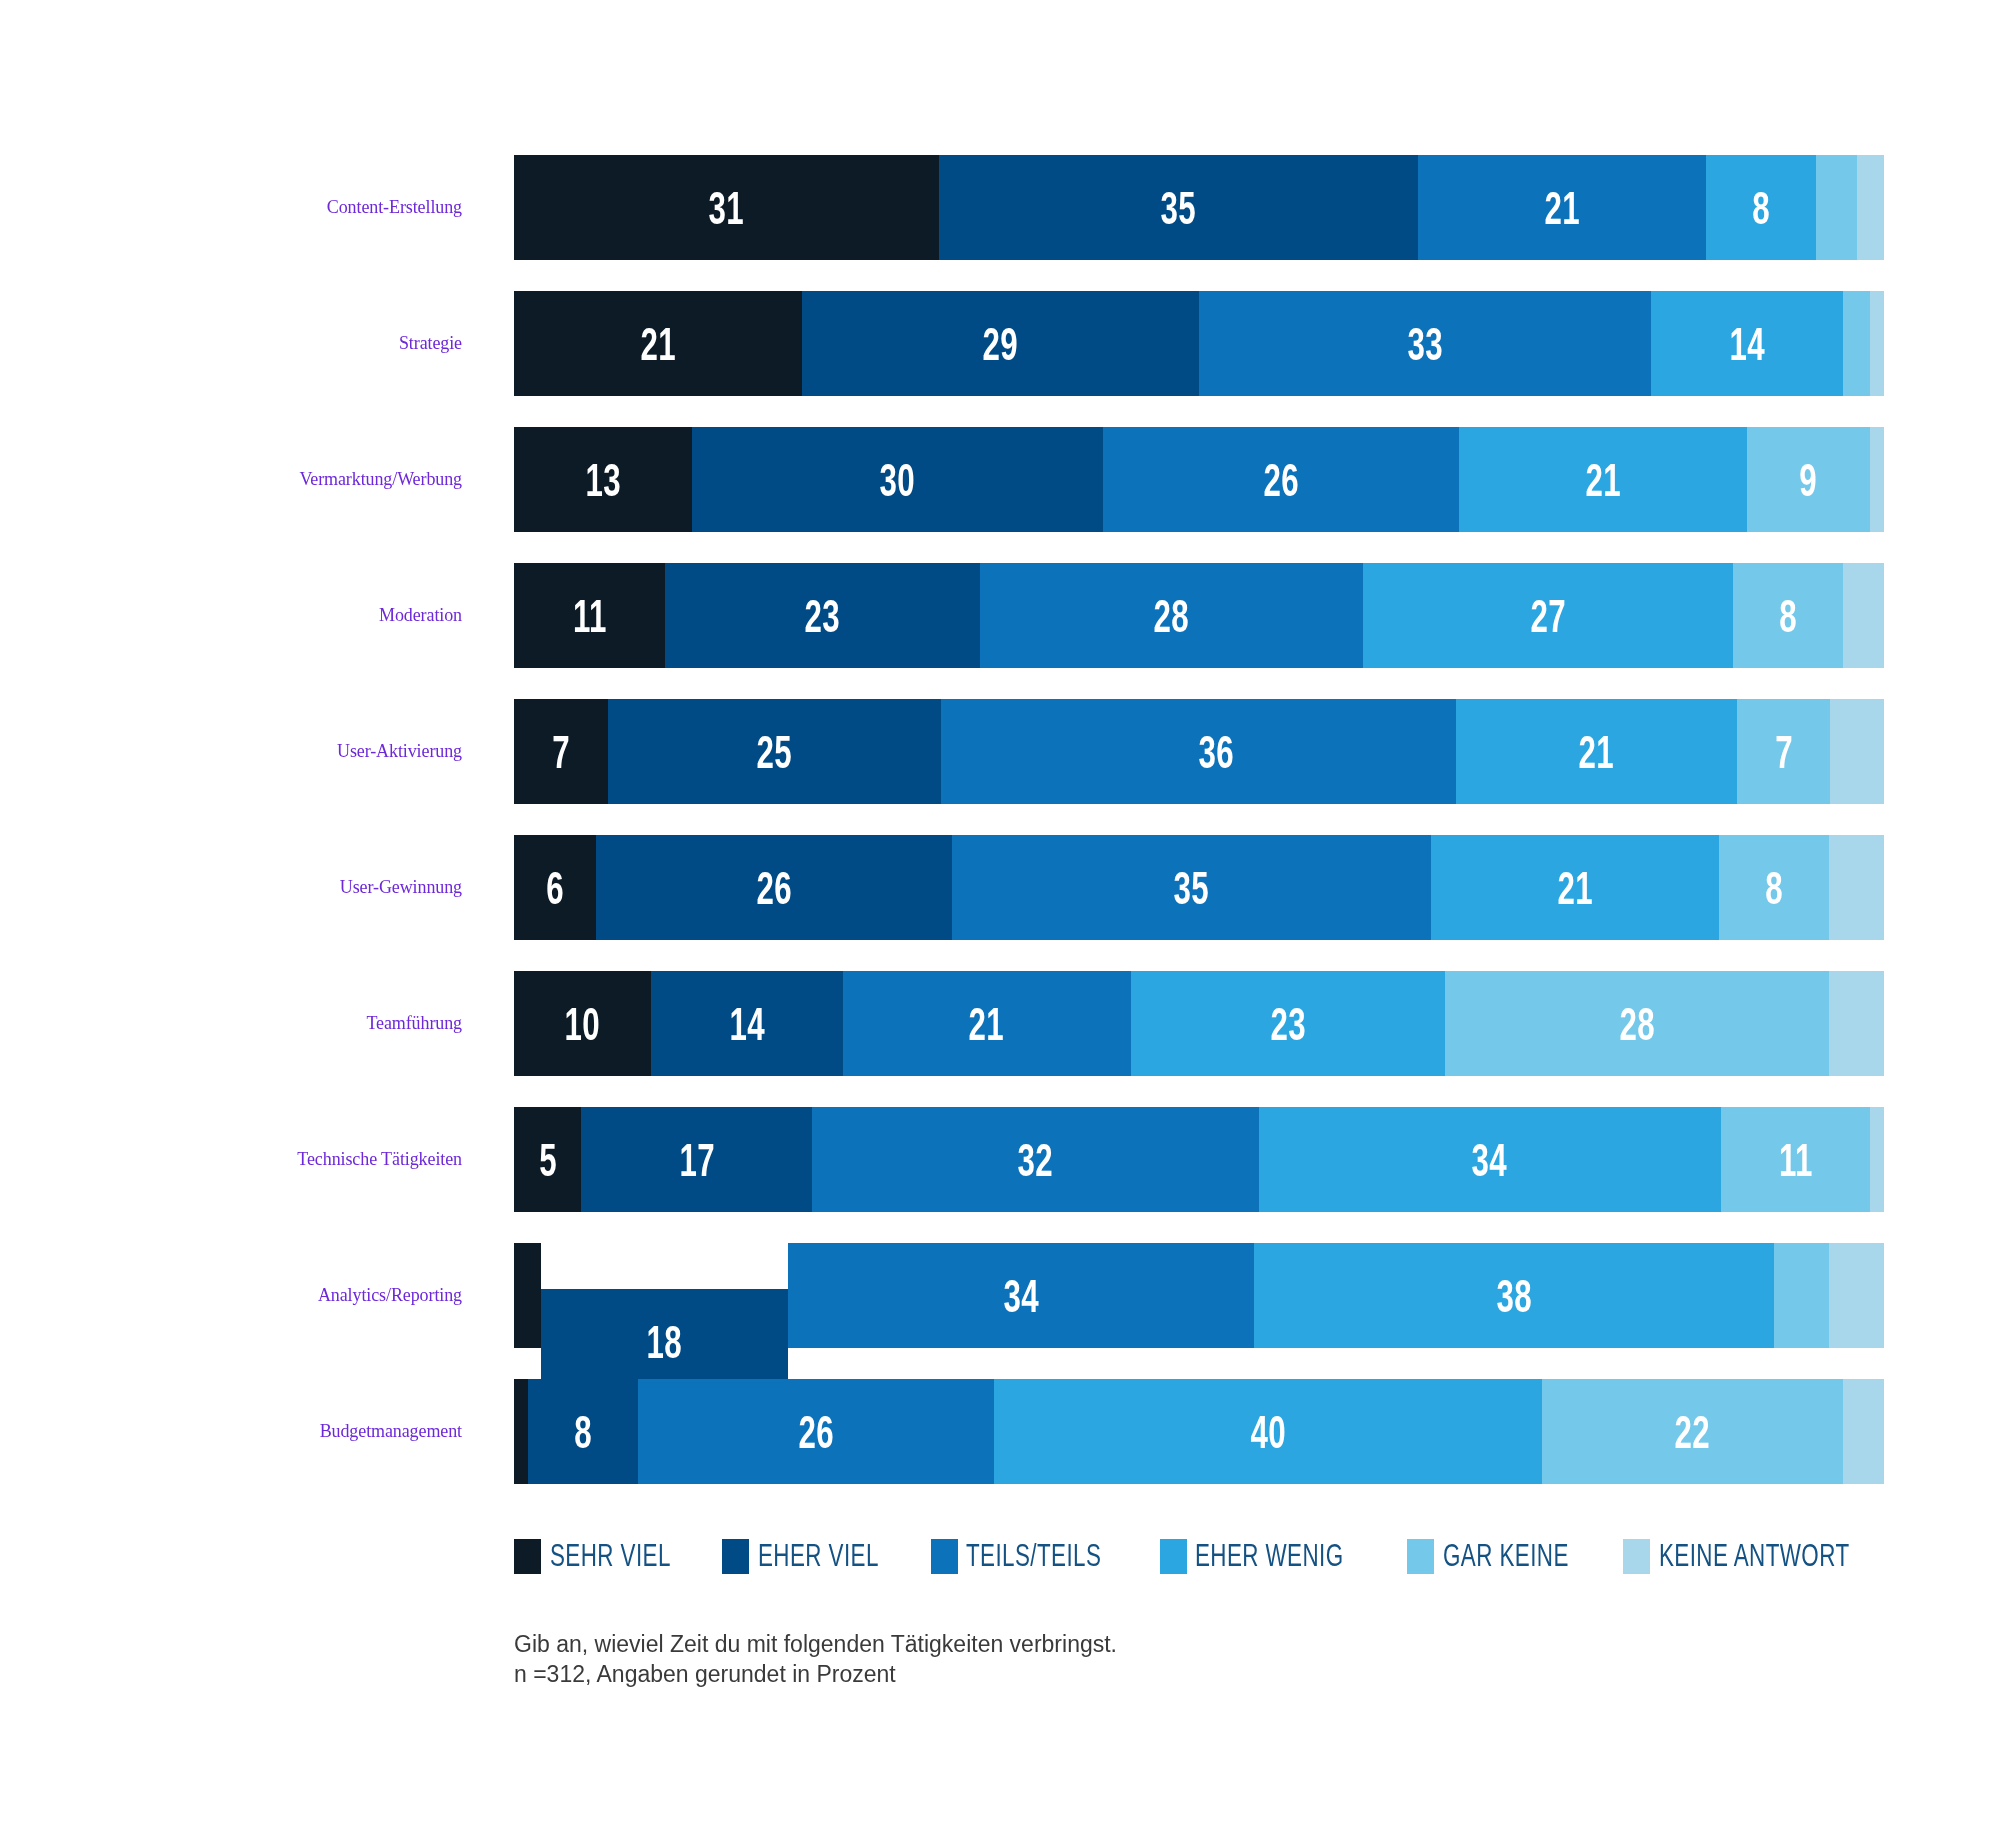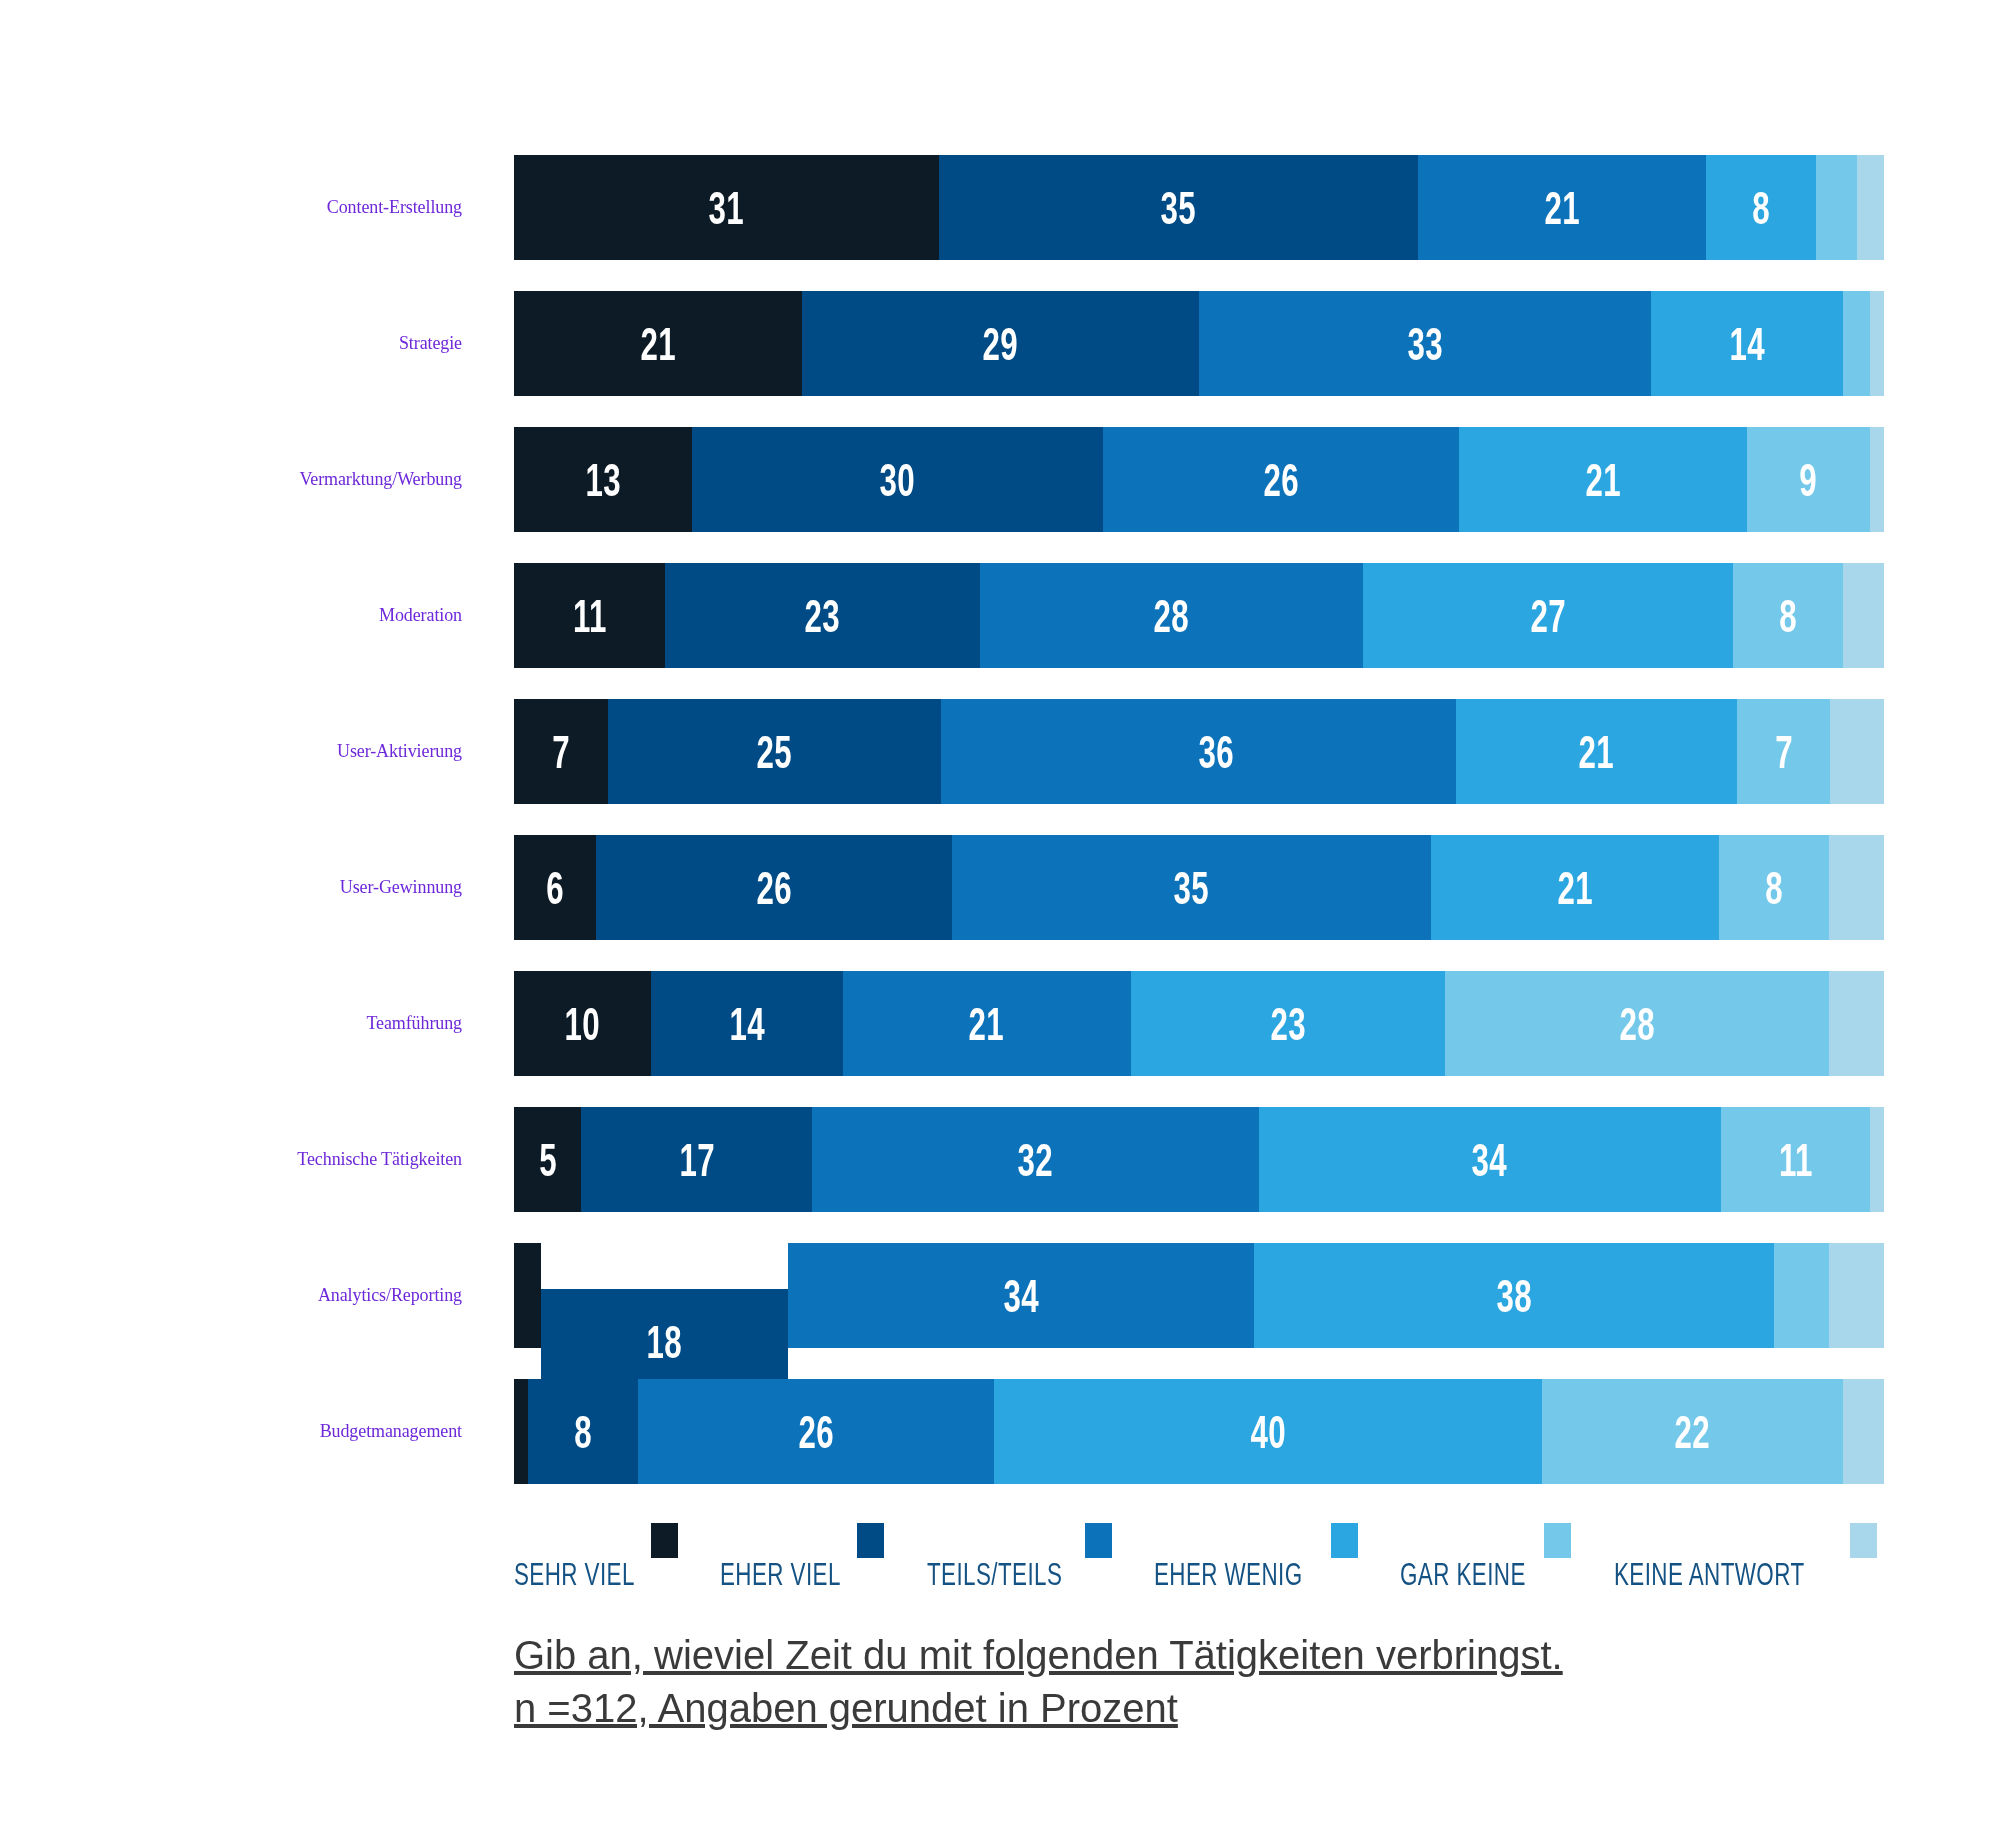--- a/index.html
+++ b/index.html
@@ -85,22 +85,22 @@
     top: 1532px;
     width: 1372px;
     height: 48px;
     display: flex;
     flex-direction: row;
     align-items: center;
     justify-content: space-between;
   }
   .legend-item {
     display: flex;
-    flex-direction: column;
-    align-items: flex-end;
+    flex-direction: row;
+    align-items: flex-start;
     white-space: nowrap;
   }
   .legend-swatch {
     width: 27px;
     height: 35px;
     flex: 0 0 auto;
     margin-right: 8.7px;
   }
   .legend-label {
     color: #145284;
@@ -112,24 +112,23 @@
     line-height: 1;
   }
 
   
   #footnote {
     position: absolute;
     left: 514px;
     top: 1629px;
     width: 1422px;
     color: #3a3a3a;
-    font-size: 40px;
+    font-size: 23px;
     font-family: "Liberation Sans", sans-serif;
     line-height: 1.32;
-    text-decoration: underline;
   }
   #footnote div {
     white-space: nowrap;
   }
 </style>
 </head>
 <body>
 
 <div id="chart-root">
 

